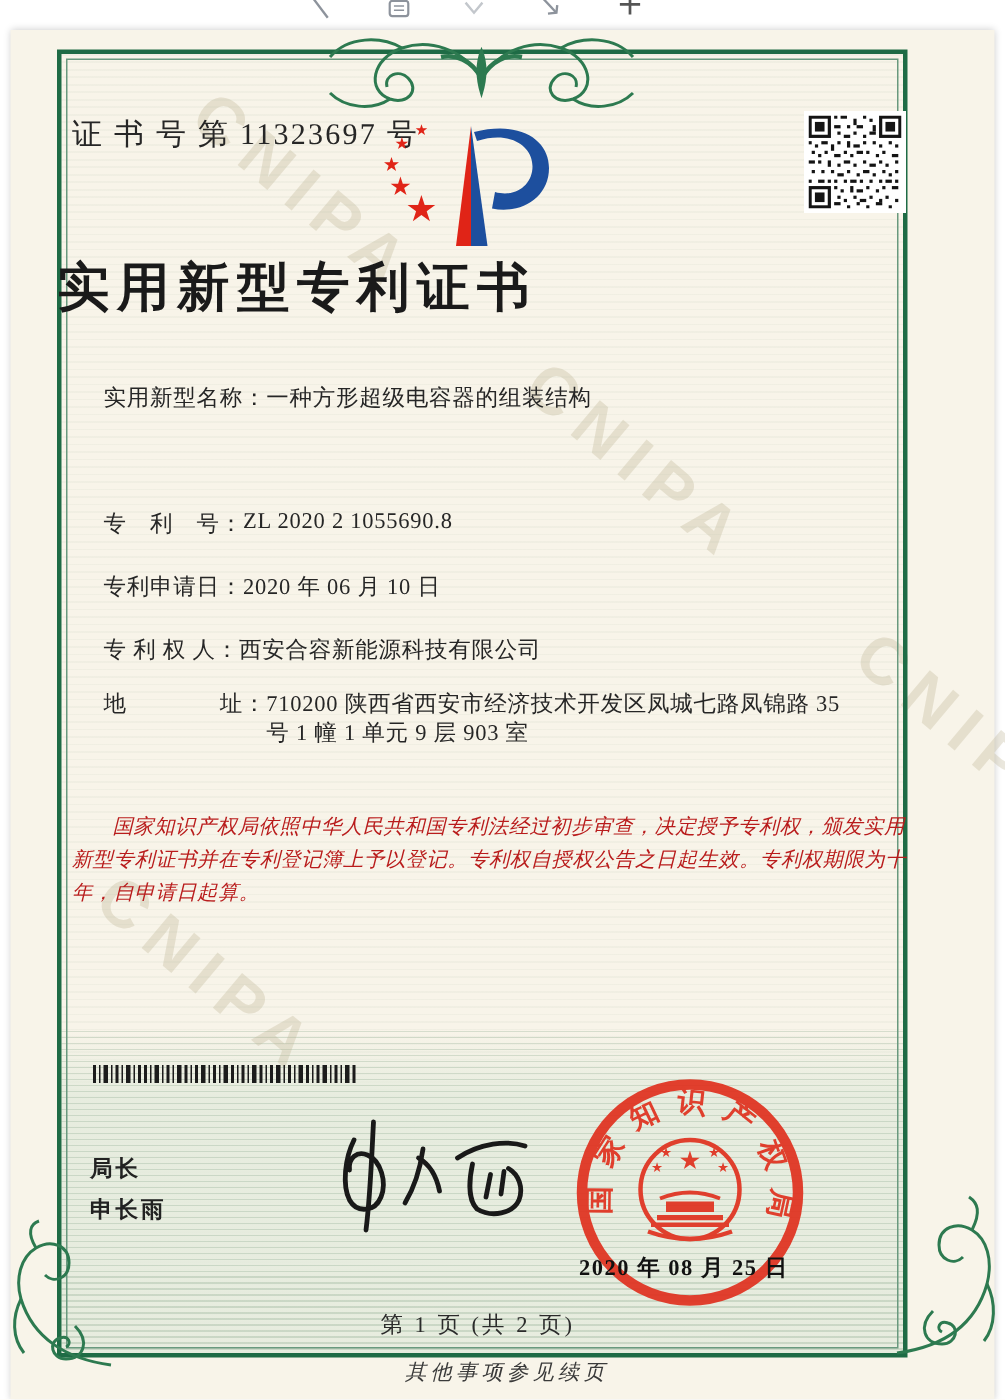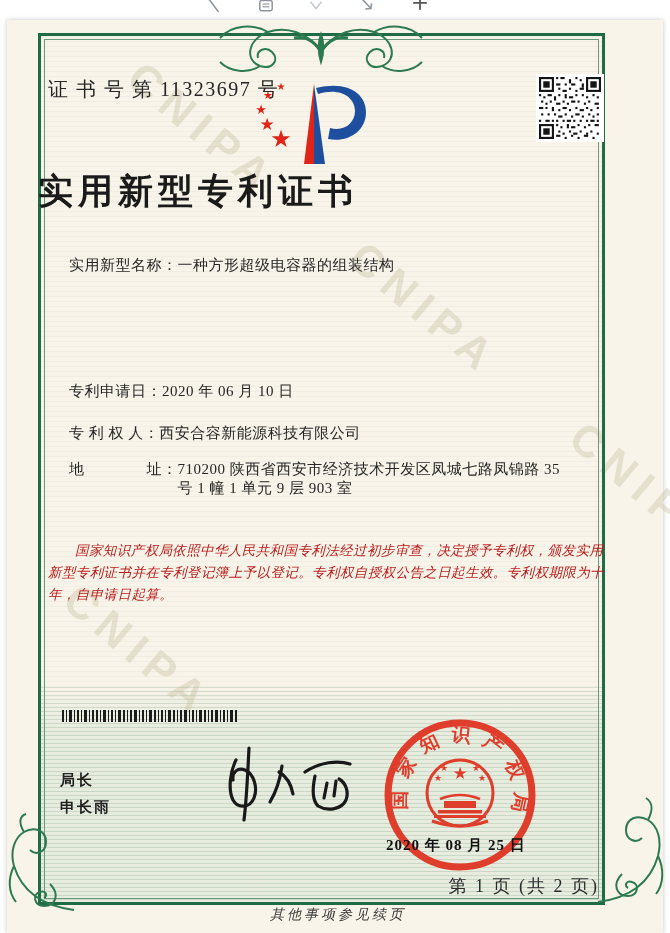--- a/index.html
+++ b/index.html
@@ -29,22 +29,22 @@
   .field .lab{display:inline-block;white-space:pre;}
   .field .val{display:inline-block;vertical-align:top;white-space:pre-line;max-width:470px;}
   .paras{position:absolute;left:48px;top:540px;width:557px;z-index:5;}
   .paras p{margin:0 0 6px;font-style:italic;font-size:13.5px;line-height:1.62;
            text-indent:2em;color:#b91c1c;letter-spacing:.4px;}
   .qrwrap{position:absolute;left:536px;top:74px;width:68px;height:68px;background:#fff;z-index:5;}
   .director{position:absolute;left:60px;top:766px;z-index:6;
      font:700 15px "Liberation Sans","DejaVu Sans",sans-serif;color:#222;letter-spacing:2px;line-height:27px;}
   .sealdate{position:absolute;left:386px;top:836px;z-index:8;font-weight:700;
      font-size:15px;letter-spacing:1px;color:#111;}
-  .pageinfo{position:absolute;left:38px;top:874px;width:561px;z-index:5;text-align:right;
-     font-size:18px;letter-spacing:2px;color:#2b2b2b;}
+  .pageinfo{position:absolute;left:38px;top:874px;width:561px;z-index:5;text-align:center;
+     font-size:15px;letter-spacing:2px;color:#2b2b2b;}
   .contnote{position:absolute;left:270px;top:906px;z-index:5;font-style:italic;
      font-size:14px;letter-spacing:3px;color:#3a3a3a;}
   .abs{position:absolute;}
 </style>
 </head>
 <body>
 
 <div class="screen">
 
   <svg class="tbicon" style="left:205px" viewBox="0 0 16 16">
@@ -239,20 +239,23 @@
           <rect x="50" y="56" width="2" height="2"></rect>
       </g>
     </svg>
   </div>
 
   <div class="title">实用新型专利证书</div>
 
   <div class="field" style="top:256px">
     <span class="lab">实用新型名称：</span><span class="val">一种方形超级电容器的组装结构</span>
   </div>
+  <div class="field" style="top:340px">
+    <span class="lab">专　利　号：</span><span class="val">ZL 2020 2 1055690.8</span>
+  </div>
   <div class="field" style="top:382px">
     <span class="lab">专利申请日：</span><span class="val">2020 年 06 月 10 日</span>
   </div>
   <div class="field" style="top:424px">
     <span class="lab">专 利 权 人：</span><span class="val">西安合容新能源科技有限公司</span>
   </div>
   <div class="field" style="top:460px">
     <span class="lab">地　　　　址：</span><span class="val">710200 陕西省西安市经济技术开发区凤城七路凤锦路 35
 号 1 幢 1 单元 9 层 903 室</span>
   </div>

